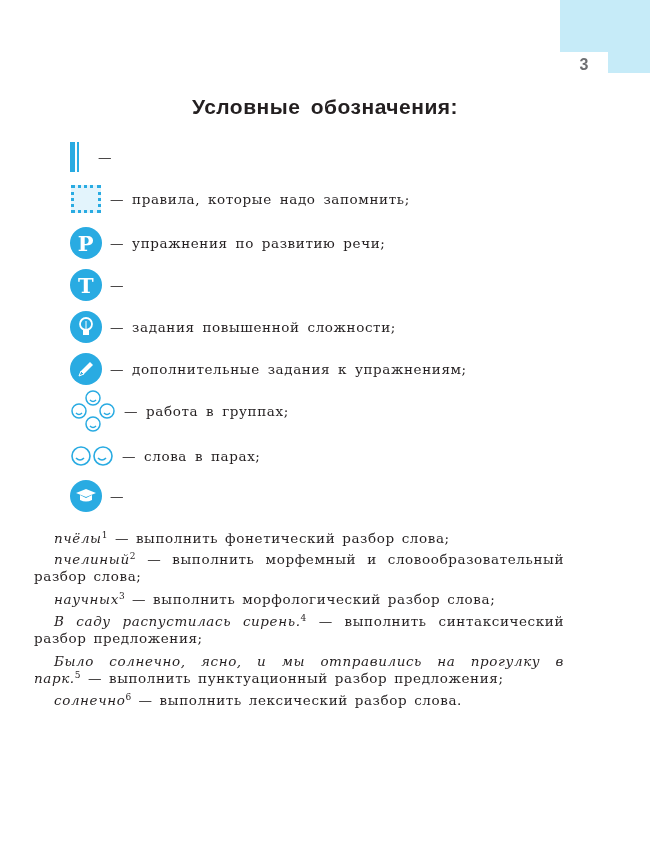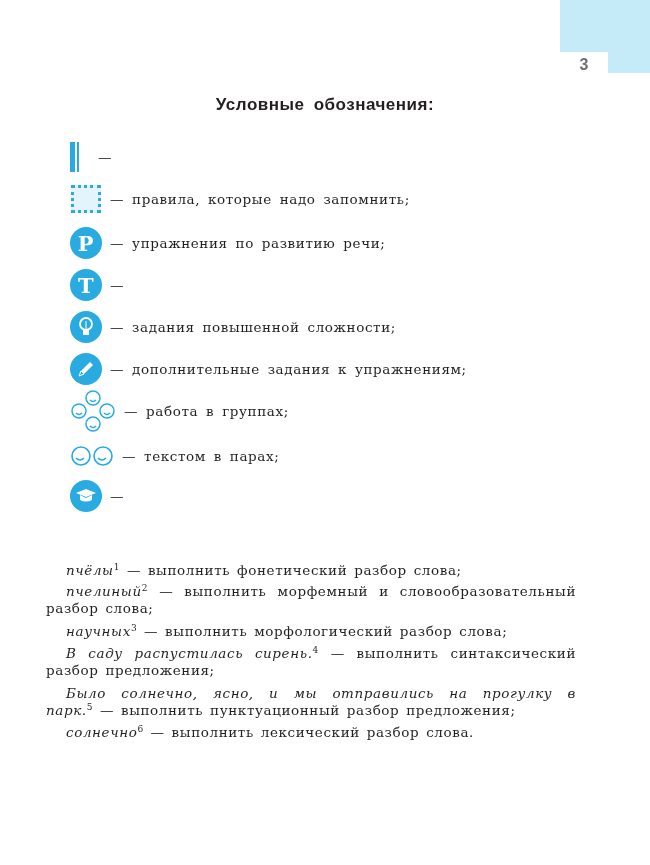--- a/index.html
+++ b/index.html
@@ -1,29 +1,29 @@
 <!DOCTYPE html>
 <html><head>
 <meta charset="utf-8">
 <style>
   html, body { margin:0; padding:0; }
   body { width:650px; height:865px; background:#ffffff; position:relative; overflow:hidden; font-family:"DejaVu Serif", serif; color:#231f20; }
   .corner { position:absolute; left:560px; top:0; width:90px; height:73px; background:#c6ebf8; }
   .corner-cut { position:absolute; left:560px; top:52px; width:48px; height:21px; background:#ffffff; }
   .pagenum { position:absolute; left:560px; top:56px; width:48px; text-align:center; font-family:"Liberation Sans", sans-serif; font-weight:bold; font-size:16px; color:#6d6e71; }
-  .title { position:absolute; left:0; width:650px; top:95px; text-align:center; font-family:"Liberation Sans", sans-serif; font-weight:bold; font-size:17px; letter-spacing:0.5px; word-spacing:4px; }
+  .title { position:absolute; left:0; width:650px; top:95px; text-align:center; font-family:"Liberation Sans", sans-serif; font-weight:bold; font-size:21px; letter-spacing:0.5px; word-spacing:4px; }
   .row { position:absolute; left:70px; display:flex; align-items:center; font-size:13.5px; letter-spacing:0.6px; word-spacing:3px; }
   .icon { width:32px; height:32px; flex:none; margin-right:8px; display:flex; align-items:center; justify-content:center; }
   .circle { border-radius:50%; background:#29abe2; color:#fff; font-weight:bold; font-size:21px; font-family:"DejaVu Serif", serif; }
   .bars { width:20px; height:32px; justify-content:flex-start; }
   .bar1 { width:5px; height:30px; background:#29abe2; }
   .bar2 { width:2px; height:30px; background:#29abe2; margin-left:2px; }
   .dotbox { width:30px; height:28px; border:3px dotted #29abe2; background:#e3f4fc; box-sizing:border-box; }
   .dash { margin-right:8px; }
-  .para { position:absolute; left:46px; width:530px; font-size:13.5px; letter-spacing:0.6px; word-spacing:2px; line-height:17px;margin-top:32px; }
+  .para { position:absolute; left:34px; width:530px; font-size:13.5px; letter-spacing:0.6px; word-spacing:2px; line-height:17px; }
   .para .ind { padding-left:20px; }
   .para i { font-style:italic; }
   sup { font-size:9px; vertical-align:super; line-height:0; }
   .just { text-align:justify; text-align-last:justify; }
 </style>
 </head>
 <body>
 
 <div class="corner"></div>
 <div class="corner-cut"></div>
@@ -89,21 +89,21 @@
 </div>
 <div class="row" style="top:440px">
   <span class="icon" style="width:44px">
     <svg width="44" height="22" viewBox="0 0 44 22" fill="none" stroke="#29abe2" stroke-width="1.6">
         <circle cx="11" cy="11" r="9"></circle>
         <circle cx="33" cy="11" r="9"></circle>
         <path d="M6 13 q4 4 8 0 M28 13 q4 4 8 0"></path>
       </svg>
   </span>
   <span class="dash">—</span>
-    <span>текстом в парах;</span>
+    <span>слова в парах;</span>
 </div>
 <div class="row" style="top:480px">
   <span class="icon circle">
     <svg width="22" height="16" viewBox="0 0 22 16">
         <path d="M1 5 L11 1 L21 5 L11 9 Z" fill="#fff"></path>
         <path d="M5 7 V12 Q11 15 17 12 V7 L11 10 Z" fill="#fff"></path>
       </svg>
   </span>
   <span class="dash">—</span>
 </div>

